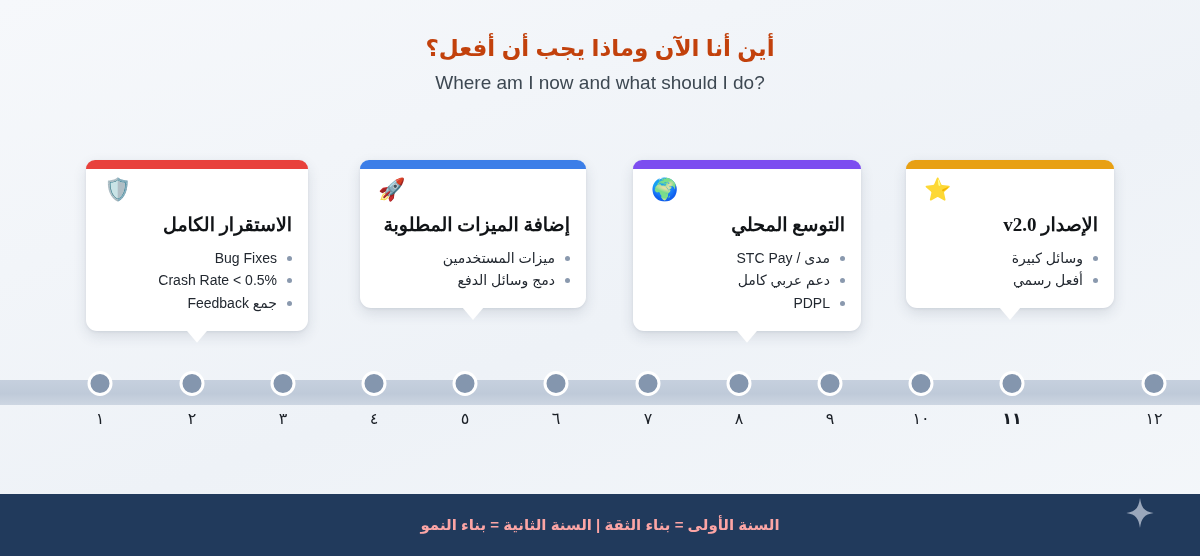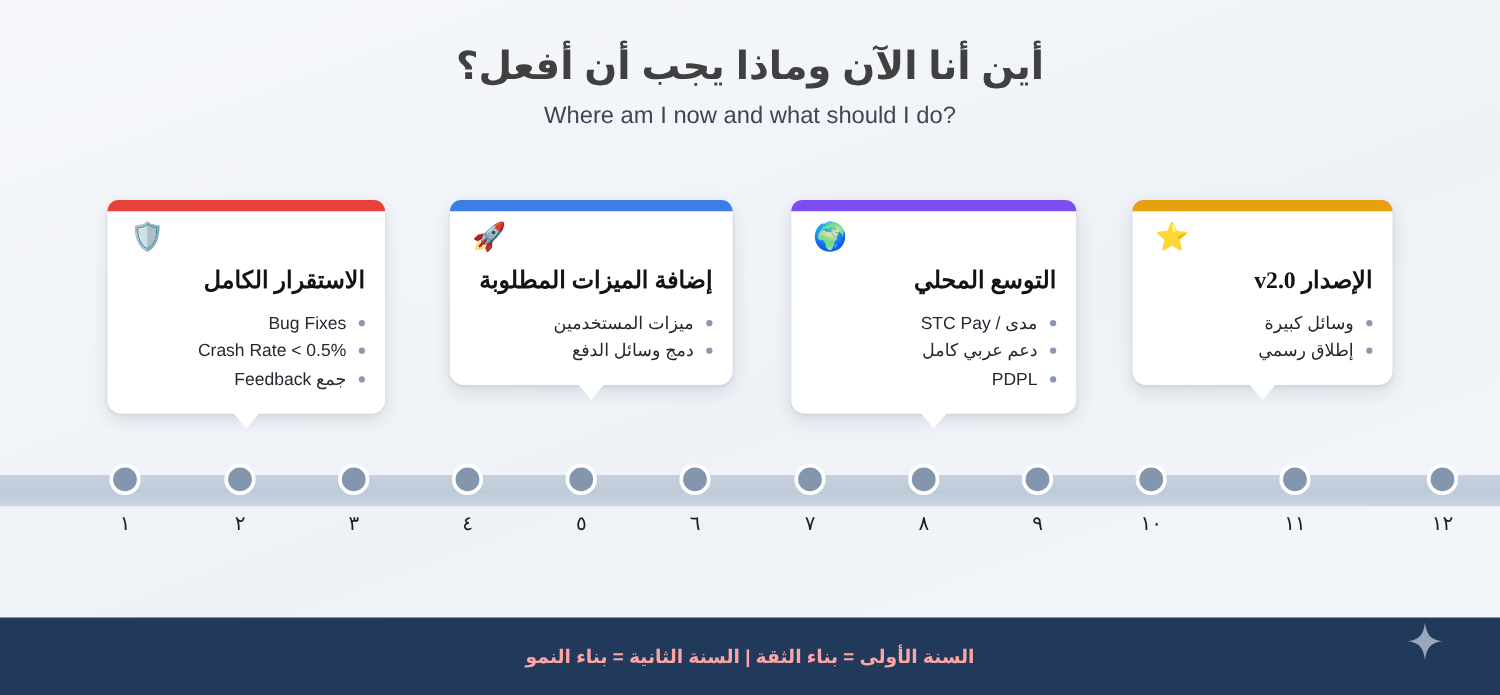--- a/index.html
+++ b/index.html
@@ -26,23 +26,23 @@
 
   
   .header {
     position: absolute;
     top: 34px;
     left: 0;
     width: 1200px;
     text-align: center;
   }
   .title-ar {
-    font-size: 31px;
+    font-size: 23px;
     font-weight: bold;
-    color: #404040;
+    color: #c2410c;
     letter-spacing: 0px;
     line-height: 1.25;
     direction: rtl;
   }
   .title-en {
     margin-top: 9px;
     font-size: 19px;
     font-weight: 400;
     color: #3d4852;
     direction: ltr;
@@ -257,21 +257,21 @@
       <div class="card-tail"></div>
     </div>
 
     <div class="card" id="card-4">
       <div class="card-accent" style="background: rgb(232, 160, 19);"></div>
       <div class="card-body">
         <div class="card-icon">⭐</div>
         <div class="card-title">الإصدار v2.0</div>
         <ul class="card-list">
           <li><span class="bullet"></span><span>وسائل كبيرة</span></li>
-          <li><span class="bullet"></span><span>إطلاق رسمي</span></li>
+          <li><span class="bullet"></span><span>أفعل رسمي</span></li>
         </ul>
       </div>
       <div class="card-tail"></div>
     </div>
 
   </div>
 
   <div class="timeline-band" style="background: linear-gradient(rgb(198, 208, 222) 0%, rgb(191, 202, 217) 55%, rgb(205, 214, 226) 100%);"></div>
   <div class="timeline-dots" id="timeline-dots">
       <div class="tl-node" style="left: 100px;">
@@ -307,21 +307,21 @@
         <div class="tl-label">٨</div>
       </div>
       <div class="tl-node" style="left: 830px;">
         <div class="tl-dot" style="background: rgb(132, 150, 174);"></div>
         <div class="tl-label">٩</div>
       </div>
       <div class="tl-node" style="left: 921px;">
         <div class="tl-dot" style="background: rgb(132, 150, 174);"></div>
         <div class="tl-label">١٠</div>
       </div>
-      <div class="tl-node" style="left: 1036px;">
+      <div class="tl-node" style="left: 1012px; font-weight: bold;">
         <div class="tl-dot" style="background: rgb(132, 150, 174);"></div>
         <div class="tl-label">١١</div>
       </div>
       <div class="tl-node" style="left: 1154px;">
         <div class="tl-dot" style="background: rgb(132, 150, 174);"></div>
         <div class="tl-label">١٢</div>
       </div>
     </div>
 
   <div class="footer" style="background: rgb(33, 58, 92);">

